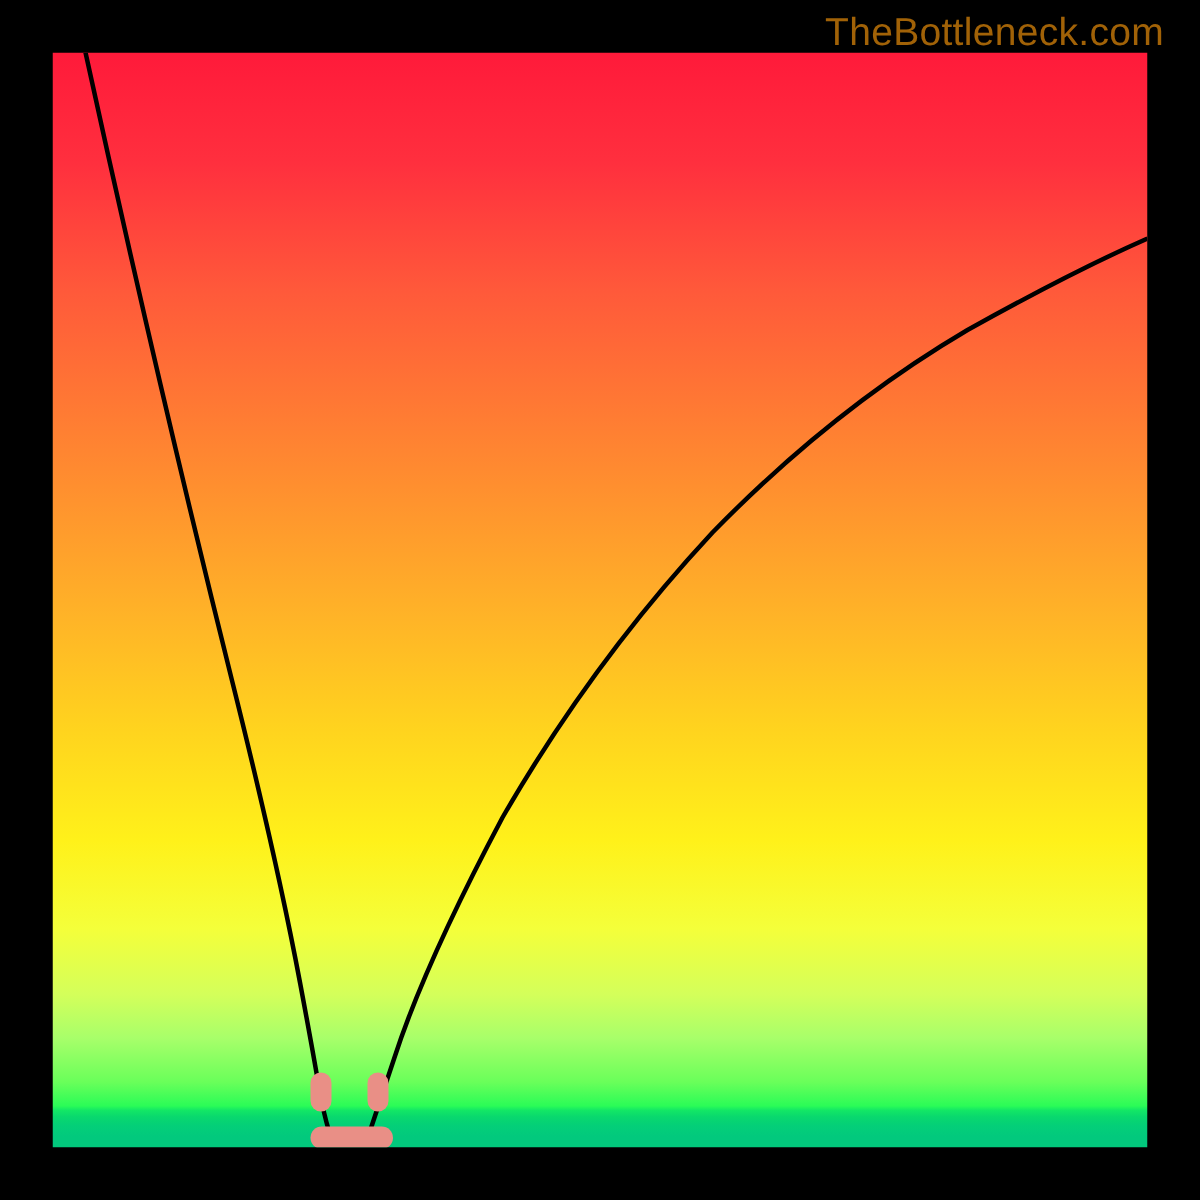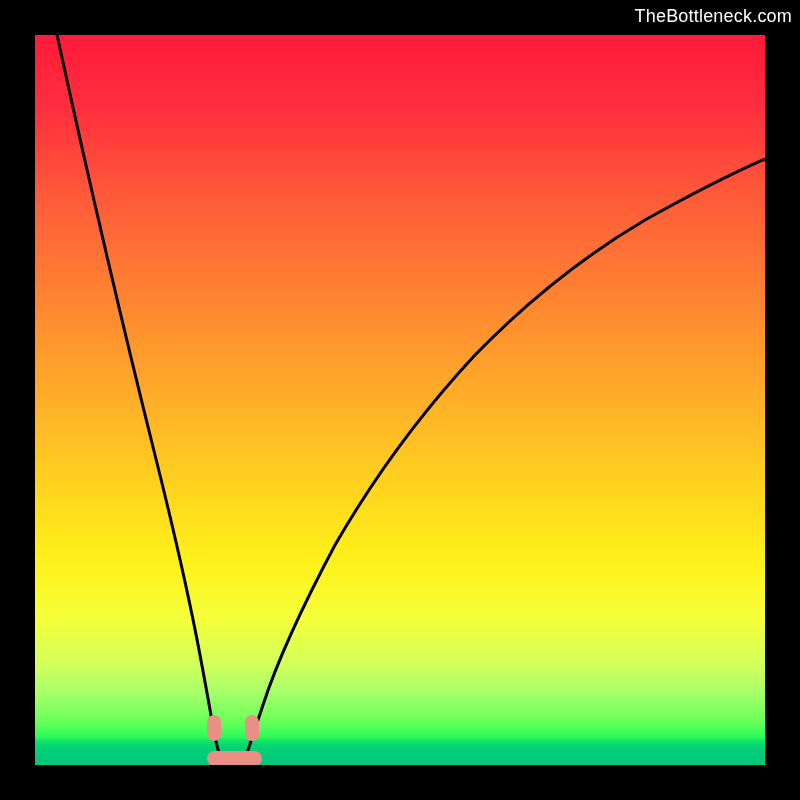--- a/index.html
+++ b/index.html
@@ -59,23 +59,23 @@
   svg.curve {
     position: absolute;
     left: 0;
     top: 0;
     width: 730px;
     height: 730px;
   }
   .watermark {
     position: absolute;
     top: 6px;
-    right: 8px;
-    color: #ffffff;
-    font-size: 18px;
+    right: 24px;
+    color: #a16207;
+    font-size: 26px;
     font-weight: 500;
     letter-spacing: 0.2px;
     user-select: none;
   }
 </style>
 </head>
 <body>
 
 <div class="frame">
   <div class="plot">

